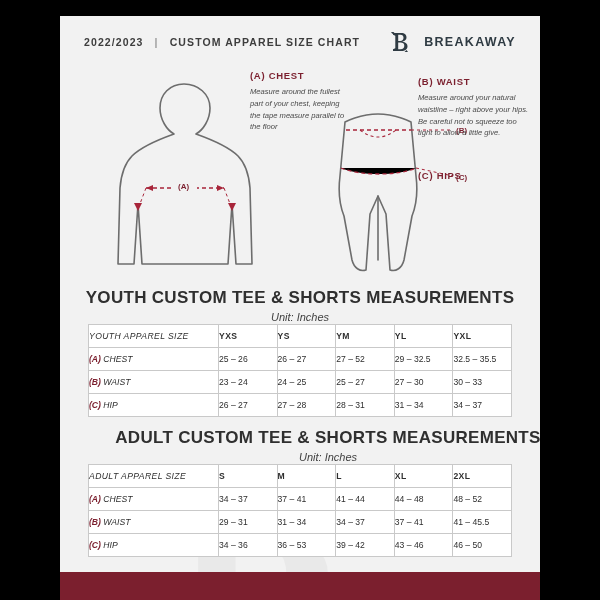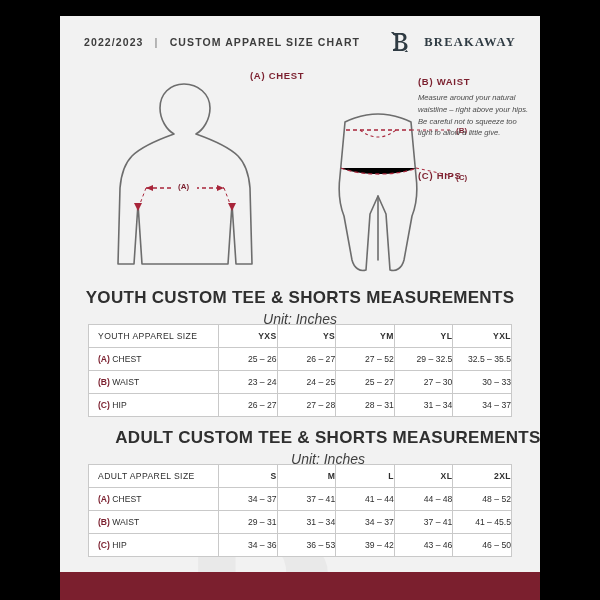--- a/index.html
+++ b/index.html
@@ -54,21 +54,20 @@
   .header-sep {
     display: inline-block;
     margin: 0 7px;
     color: #9a9a9a;
   }
   .brand {
     margin-left: auto;
     display: flex;
     align-items: center;
     gap: 16px;
-    font-family: Liberation Serif, serif;
   }
   .brand-mark {
     width: 17px;
     height: 20px;
     color: #2f3b43;
   }
   .brand-name {
     font-size: 12.5px;
     font-weight: bold;
     letter-spacing: 1.3px;
@@ -110,46 +109,46 @@
     width: 480px;
     text-align: center;
   }
   .sect-title {
     font-size: 17px;
     font-weight: bold;
     letter-spacing: 0.3px;
     color: #2f2f2f;
   }
   .sect-sub {
-    font-size: 14px;
+    font-size: 11px;
     font-style: italic;
     color: #3f3f3f;
     margin-top: 3px;
   }
   
   table.size {
     position: absolute;
     left: 28px;
     width: 424px;
     border-collapse: collapse;
     background: #ffffff;
     table-layout: fixed;
   }
   table.size th, table.size td {
     border: 1px solid #c9c9c9;
     height: 22px;
     font-size: 8.6px;
     color: #2e2e2e;
-    text-align: right;
+    text-align: left;
     padding: 0;
   }
   table.size th.rowhead, table.size td.rowhead {
     text-align: left;
-    padding-left: 9px;
     font-weight: normal;
+    font-style: italic;
   }
   table.size th {
     font-weight: bold;
     letter-spacing: 0.4px;
   }
   table.size col.c0 { width: 130px; }
   .lbl { color: #7b1f2e; font-weight: bold; }
   
   .footer-band {
     position: absolute;
@@ -225,20 +224,21 @@
       <g font-family="Liberation Sans, sans-serif" font-size="8" font-weight="bold" fill="#7b1f2e">
         <rect x="113" y="116" width="24" height="12" fill="#f2f2f2"></rect>
         <text x="118" y="125">(A)</text>
         <text x="396" y="69">(B)</text>
         <text x="396" y="116">(C)</text>
       </g>
     </svg>
 
     <div class="cap" id="cap-chest">
       <div class="cap-title">(A) CHEST</div>
+      <div class="cap-body">Measure around the fullest part of your chest, keeping the tape measure parallel to the floor</div>
     </div>
     <div class="cap" id="cap-waist">
       <div class="cap-title">(B) WAIST</div>
       <div class="cap-body">Measure around your natural waistline – right above your hips. Be careful not to squeeze too tight to allow a little give.</div>
     </div>
     <div class="cap" id="cap-hips">
       <div class="cap-title">(C) HIPS</div>
     </div>
   </div>
 

